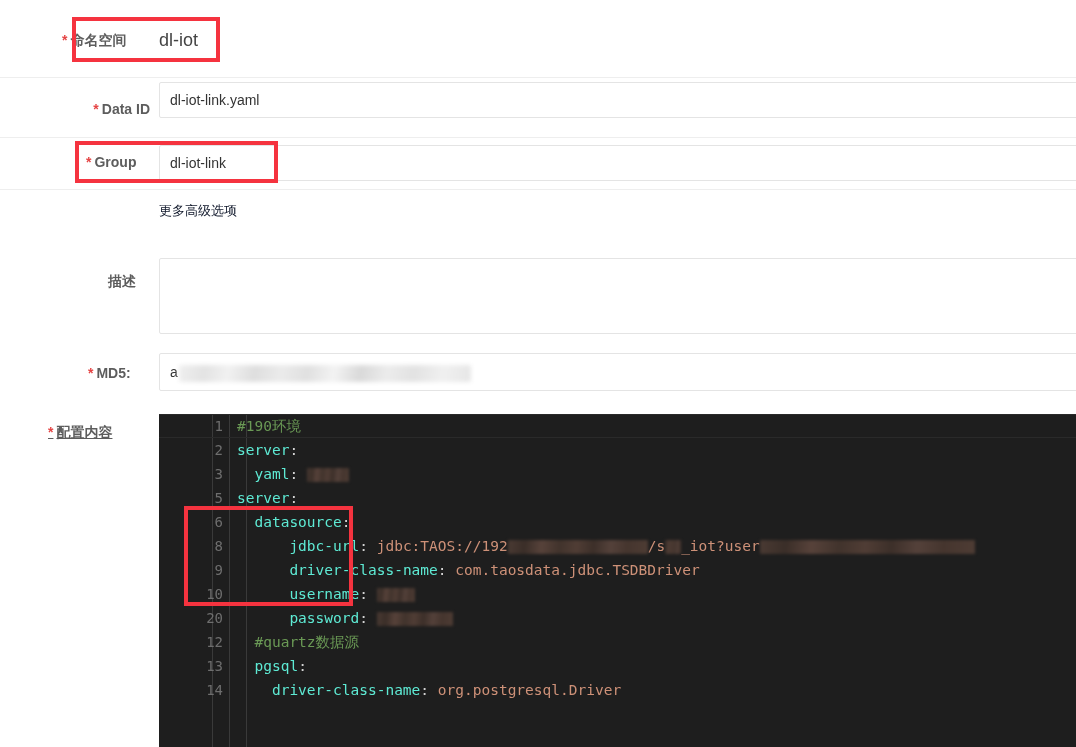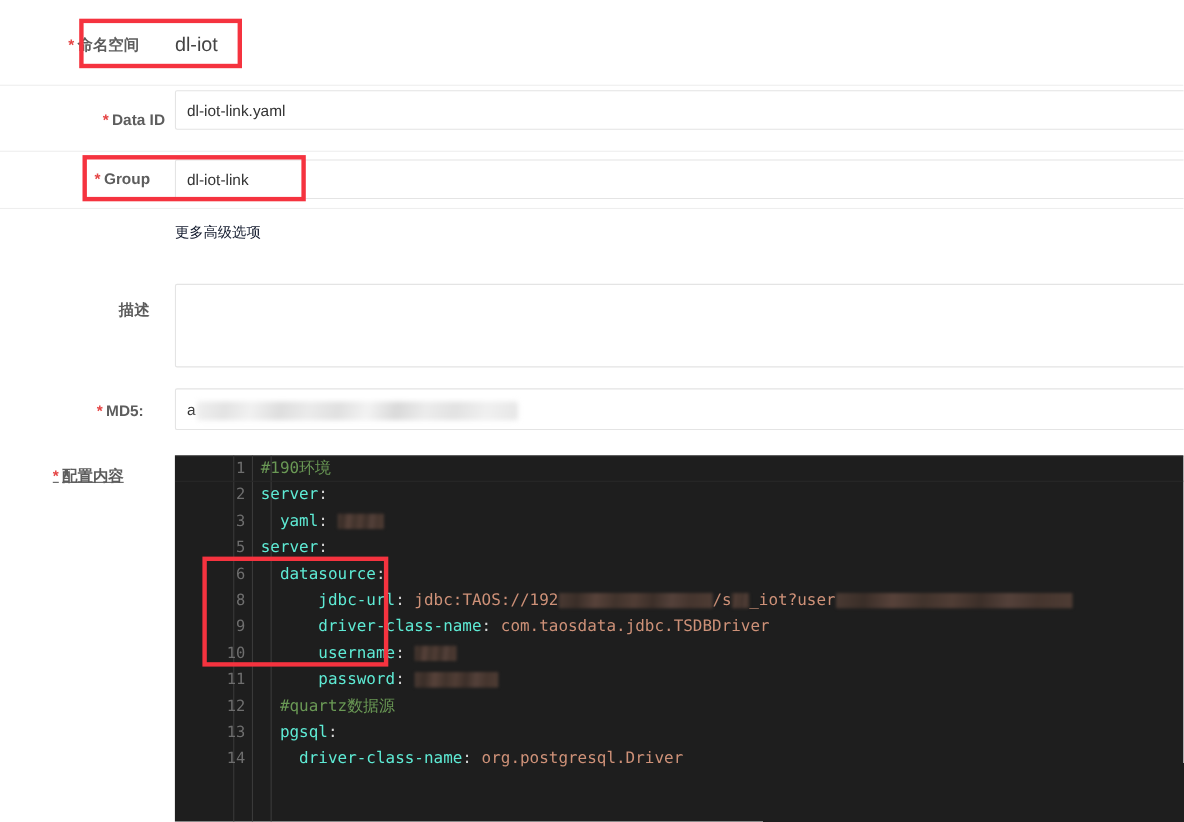--- a/index.html
+++ b/index.html
@@ -250,21 +250,21 @@
     <div class="guide" style="left:87px;"></div>
     <div id="code-lines">
         <div class="code-line active"><span class="ln">1</span><span class="tok-comment">#190环境</span></div>
         <div class="code-line"><span class="ln">2</span><span class="tok-key">server</span><span class="tok-punc">:</span></div>
         <div class="code-line"><span class="ln">3</span><span>  </span><span class="tok-key">yaml</span><span class="tok-punc">: </span><span class="redact-dark" style="width: 42px;"></span></div>
         <div class="code-line"><span class="ln">5</span><span class="tok-key">server</span><span class="tok-punc">:</span></div>
         <div class="code-line"><span class="ln">6</span><span>  </span><span class="tok-key">datasource</span><span class="tok-punc">:</span></div>
         <div class="code-line"><span class="ln">8</span><span>      </span><span class="tok-key">jdbc-url</span><span class="tok-punc">: </span><span class="tok-str">jdbc:TAOS://192</span><span class="redact-dark" style="width: 140px;"></span><span class="tok-str">/s</span><span class="redact-dark" style="width: 16px;"></span><span class="tok-str">_iot?user</span><span class="redact-dark" style="width: 215px;"></span></div>
         <div class="code-line"><span class="ln">9</span><span>      </span><span class="tok-key">driver-class-name</span><span class="tok-punc">: </span><span class="tok-str">com.taosdata.jdbc.TSDBDriver</span></div>
         <div class="code-line"><span class="ln">10</span><span>      </span><span class="tok-key">username</span><span class="tok-punc">: </span><span class="redact-dark" style="width: 38px;"></span></div>
-        <div class="code-line"><span class="ln">11</span><span>      </span><span class="tok-key">password</span><span class="tok-punc">: </span><span class="redact-dark" style="width: 76px;"></span></div>
+        <div class="code-line"><span class="ln">20</span><span>      </span><span class="tok-key">password</span><span class="tok-punc">: </span><span class="redact-dark" style="width: 76px;"></span></div>
         <div class="code-line"><span class="ln">12</span><span>  </span><span class="tok-comment">#quartz数据源</span></div>
         <div class="code-line"><span class="ln">13</span><span>  </span><span class="tok-key">pgsql</span><span class="tok-punc">:</span></div>
         <div class="code-line"><span class="ln">14</span><span>    </span><span class="tok-key">driver-class-name</span><span class="tok-punc">: </span><span class="tok-str">org.postgresql.Driver</span></div>
       </div>
   </div>
 
   <div id="annot-layer">
       <div class="annot-box" style="left: 72px; top: 17px; width: 148px; height: 45px; border-color: rgb(245, 51, 63);"></div>
       <div class="annot-box" style="left: 75px; top: 141px; width: 203px; height: 42px; border-color: rgb(245, 51, 63);"></div>
       <div class="annot-box" style="left: 184px; top: 506px; width: 169px; height: 100px; border-color: rgb(245, 51, 63);"></div>

